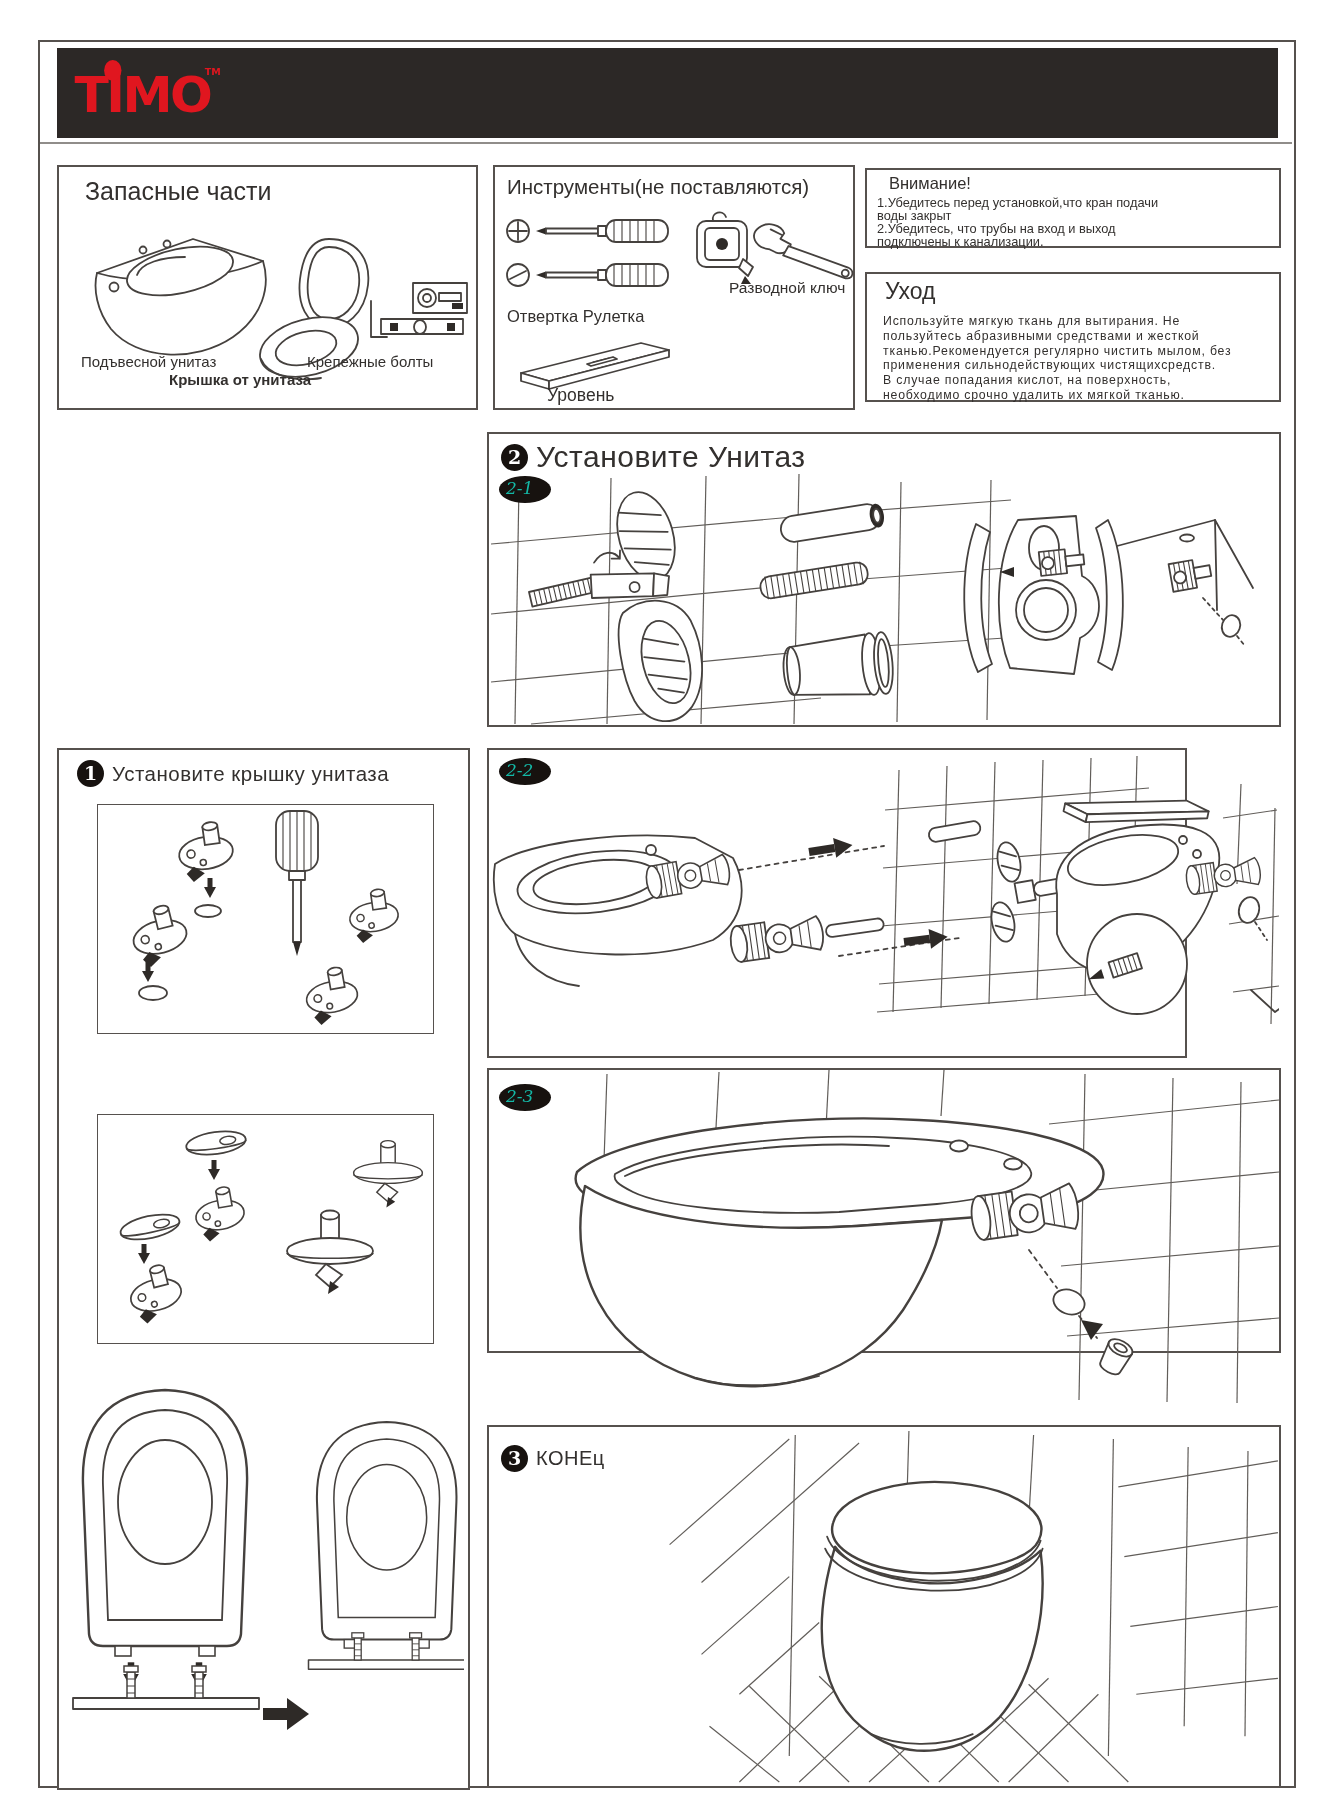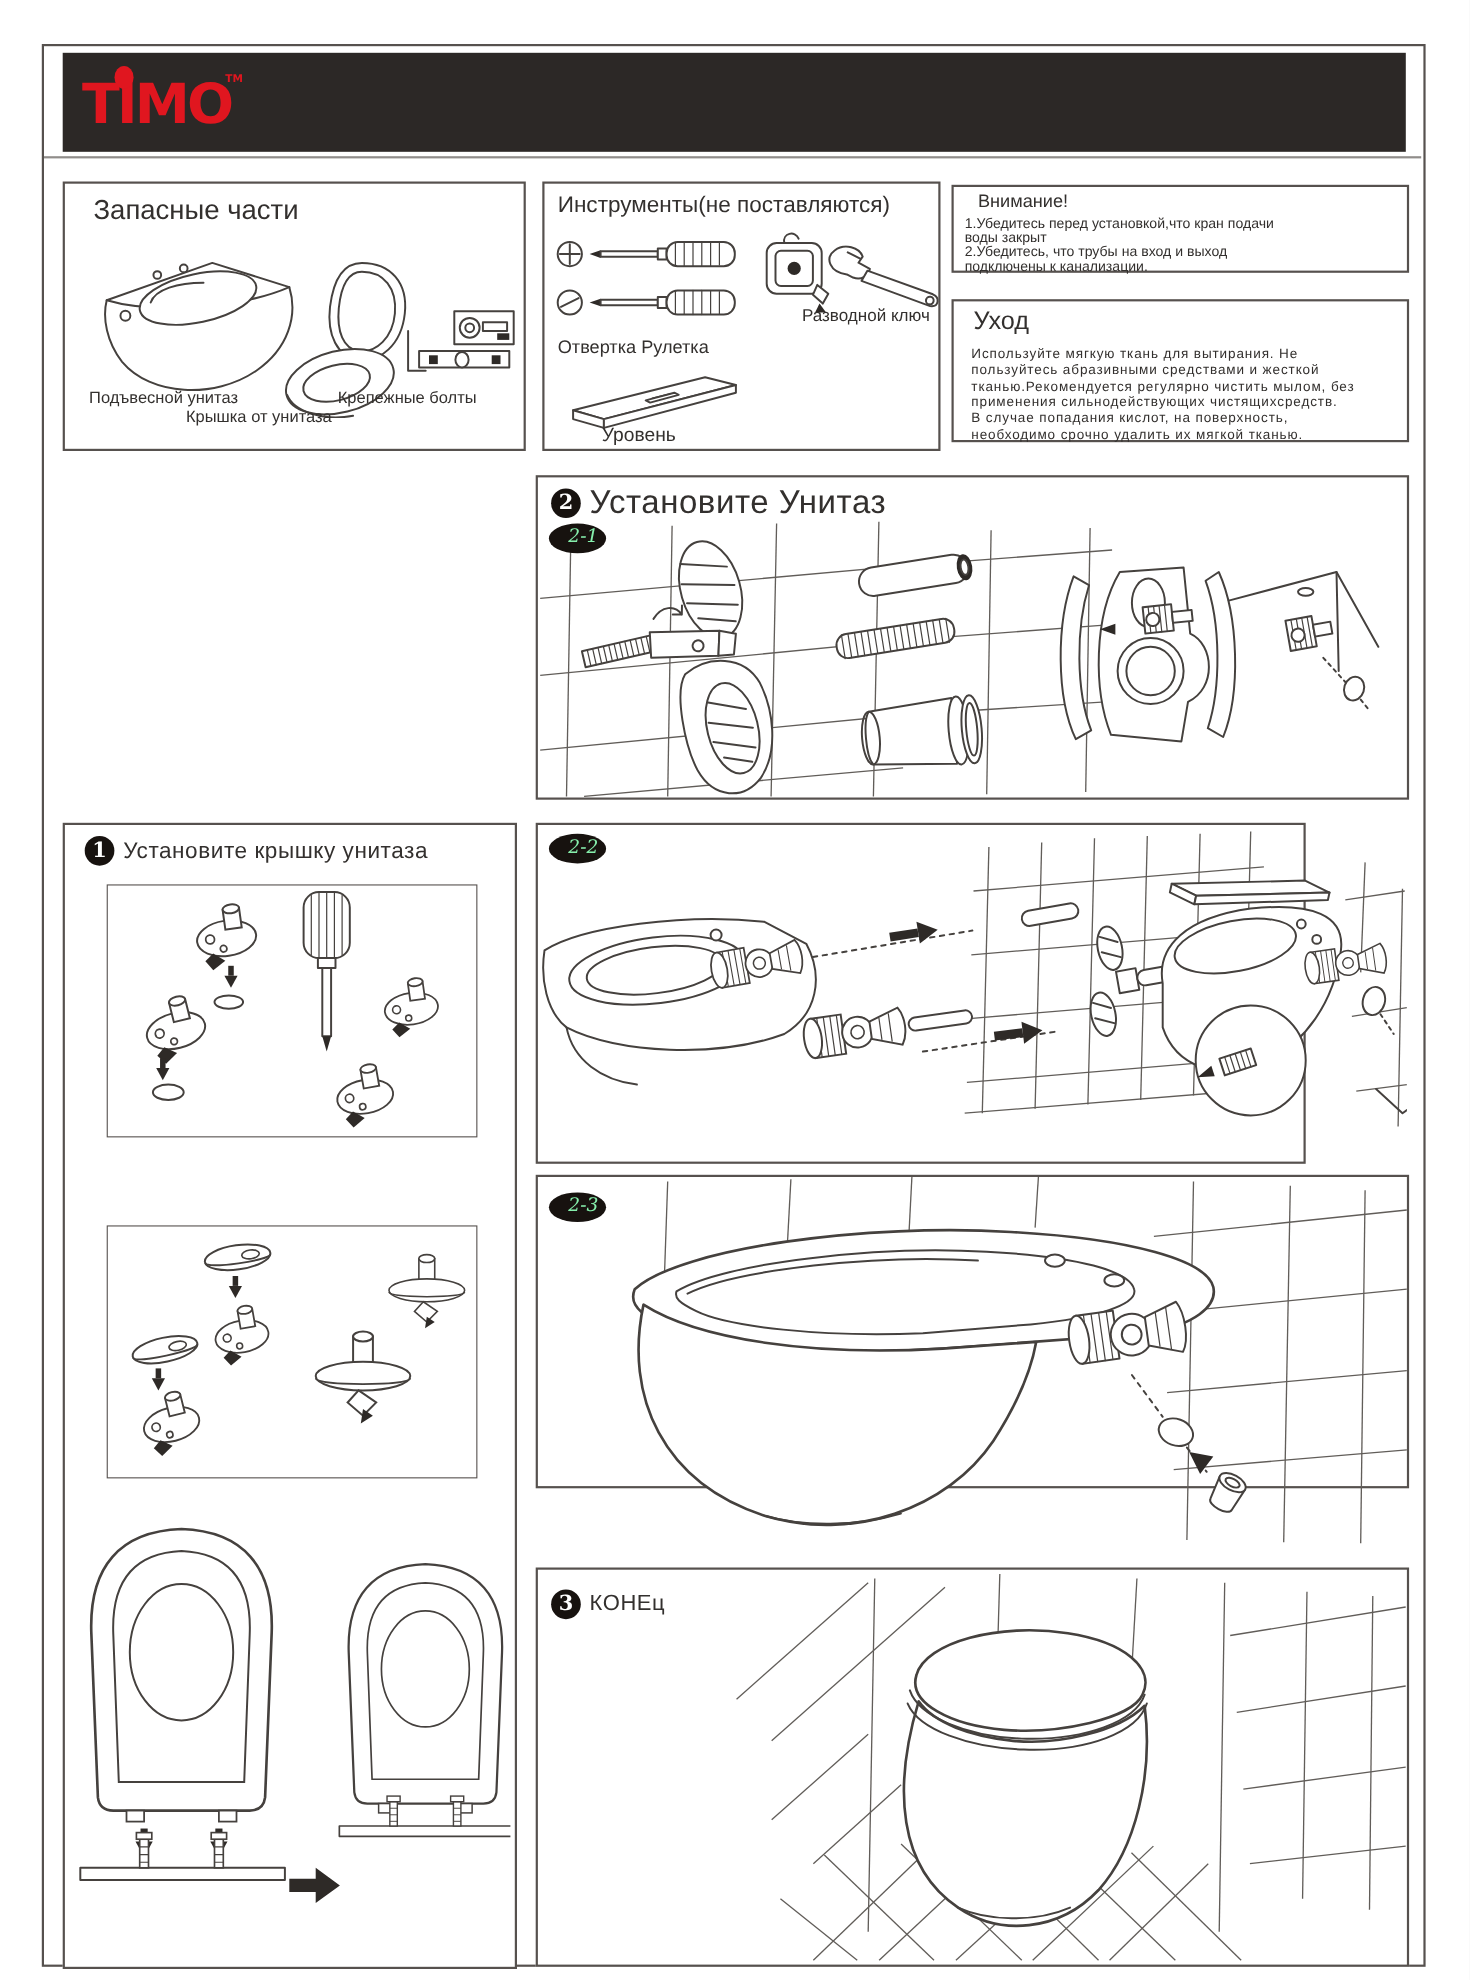--- a/index.html
+++ b/index.html
@@ -11,21 +11,21 @@
   .logotext{font-family:"DejaVu Sans",sans-serif;font-weight:bold;font-size:58px;fill:#e0161f;letter-spacing:-3px}
   .logotm{font-family:"DejaVu Sans",sans-serif;font-weight:bold;font-size:11px;fill:#e0161f}
   .subrule{position:absolute;left:40px;top:142px;width:1252px;border-top:2px solid #908d8a}
   .panel{position:absolute;border:2px solid #56514e;background:#fff}
   .inbox{position:absolute;border:2px solid #56514e;background:#fff}
   .t{position:absolute;white-space:nowrap;z-index:3;color:#33302e}
   .lines div{white-space:nowrap}
   .headrow{position:absolute;display:flex;align-items:center;gap:8px;z-index:3}
   .stepnum{display:inline-block;width:27px;height:27px;border-radius:50%;background:#17120f;color:#fff;text-align:center;line-height:27px;font-size:19px;font-weight:bold;font-family:"DejaVu Serif",serif}
   .headtxt{font-size:30px;letter-spacing:.5px}
-  .badge{position:absolute;z-index:3;min-width:52px;height:27px;border-radius:50%;background:#17120f;color:#86efac;text-align:right;line-height:25px;font-size:17px;font-style:italic;font-family:"DejaVu Serif",serif;padding:0 7px}
+  .badge{position:absolute;z-index:3;min-width:52px;height:27px;border-radius:50%;background:#17120f;color:#14b8a6;text-align:left;line-height:25px;font-size:17px;font-style:italic;font-family:"DejaVu Serif",serif;padding:0 7px}
   .ill{position:absolute;z-index:1}
   svg .ln{stroke:#45413e;stroke-width:1.8;fill:none;stroke-linecap:round;stroke-linejoin:round}
   svg .thk{stroke-width:2.4}
   svg .thin{stroke-width:1.1}
   svg .fw{fill:#fff}
   svg .fd{fill:#2e2a27;stroke:none}
   svg .grid{stroke:#615d59;stroke-width:1.2;fill:none}
 </style>
 </head>
 <body>
@@ -118,21 +118,21 @@
       <rect class="ln fw" x="82" y="14" width="22" height="8"></rect>
       <rect class="fd" x="95" y="24" width="11" height="6"></rect>
       <path class="ln" stroke-width="5" d="M14,22 V58 H30"></path>
       <rect class="ln fw" x="24" y="40" width="82" height="15"></rect>
       <rect class="fd" x="33" y="44" width="8" height="8"></rect>
       <rect class="fd" x="90" y="44" width="8" height="8"></rect>
       <ellipse class="ln fw" cx="63" cy="48" rx="6" ry="7"></ellipse>
     </svg>
     <div class="t" style="left:22px;top:186px;font-size:15px">Подъвесной унитаз</div>
     <div class="t" style="left:248px;top:186px;font-size:15px">Крепежные болты</div>
-    <div class="t" style="left:110px;top:204px;font-size:15px;font-weight:normal">Крышка от унитаза</div>
+    <div class="t" style="left:110px;top:204px;font-size:15px;font-weight:bold">Крышка от унитаза</div>
   </div>
 
   <div class="panel" style="left:493px;top:165px;width:362px;height:245px">
     <div class="t" style="left:12px;top:8px;font-size:20.5px">Инструменты(не поставляются)</div>
     <svg class="ill" style="left:10px;top:44px" width="180" height="92" viewBox="0 0 180 92">
       <circle class="ln fw" cx="13" cy="20" r="11"></circle>
         <path class="ln" d="M4,20 H22 M13,11 V29"></path>
       <path class="fd" d="M31,20 L41,16.5 V23.5 Z"></path>
       <rect class="ln fw" x="41" y="17.5" width="52" height="5"></rect>
       <rect class="ln fw" x="93" y="15" width="8" height="10"></rect>

